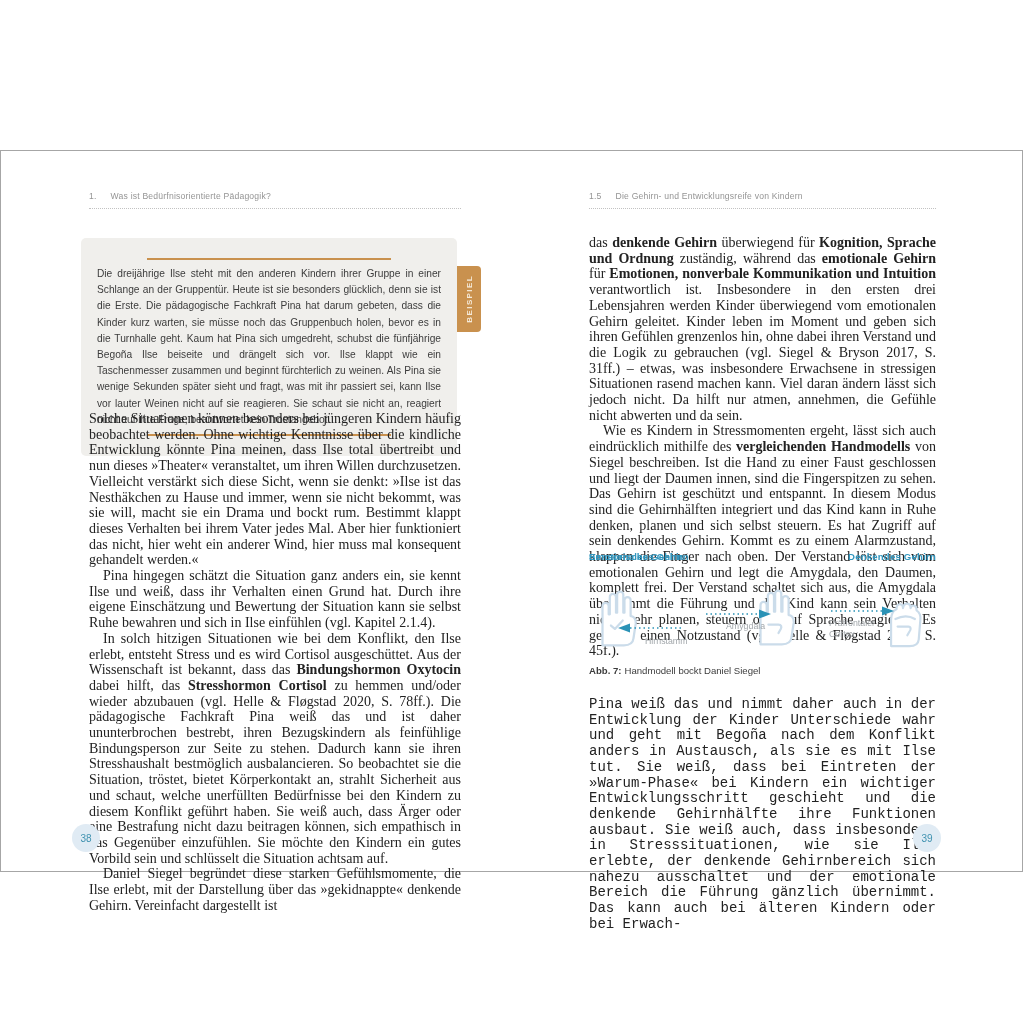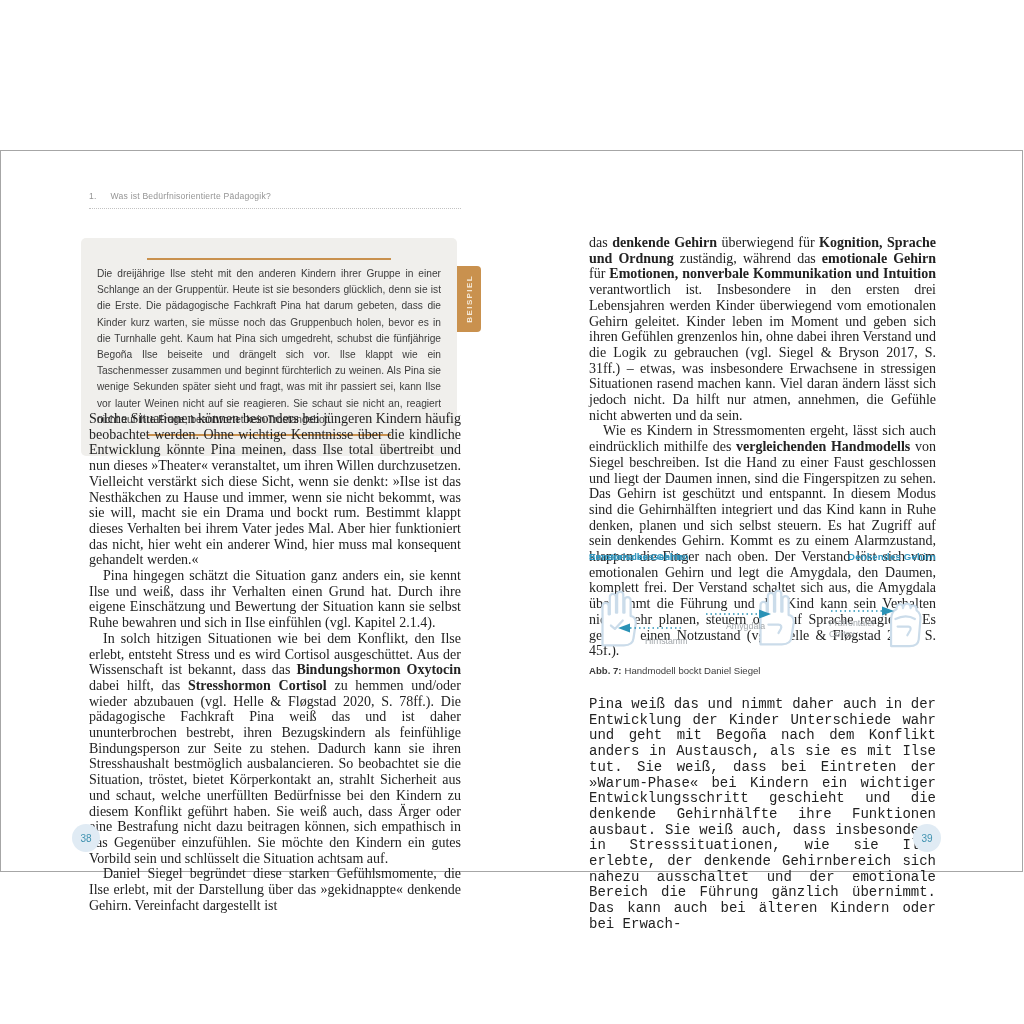--- a/index.html
+++ b/index.html
@@ -127,20 +127,24 @@
         <p class="indent"><span>In solch hitzigen Situationen wie bei dem Konflikt, den Ilse erlebt, entsteht Stress und es wird Cortisol ausgeschüttet. Aus der Wissenschaft ist bekannt, dass das </span><span class="b">Bindungshormon Oxytocin</span><span> dabei hilft, das </span><span class="b">Stresshormon Cortisol</span><span> zu hemmen und/oder wieder abzubauen (vgl. Helle &amp; Fløgstad 2020, S. 78ff.). Die pädagogische Fachkraft Pina weiß das und ist daher ununterbrochen bestrebt, ihren Bezugskindern als feinfühlige Bindungsperson zur Seite zu stehen. Dadurch kann sie ihren Stresshaushalt bestmöglich ausbalancieren. So beobachtet sie die Situation, tröstet, bietet Körperkontakt an, strahlt Sicherheit aus und schaut, welche unerfüllten Bedürfnisse bei den Kindern zu diesem Konflikt geführt haben. Sie weiß auch, dass Ärger oder eine Bestrafung nicht dazu beitragen können, sich empathisch in das Gegenüber einzufühlen. Sie möchte den Kindern ein gutes Vorbild sein und schlüsselt die Situation achtsam auf.</span></p>
         <p class="indent"><span>Daniel Siegel begründet diese starken Gefühlsmomente, die Ilse erlebt, mit der Darstellung über das »gekidnappte« denkende Gehirn. Vereinfacht dargestellt ist</span></p>
       </div>
 
     <div class="page-num pn-left">
       <span>38</span>
     </div>
   </div>
 
   <div class="page page-right">
+    <div class="running-head">
+      <span>1.5</span>
+      <span>Die Gehirn- und Entwicklungsreife von Kindern</span>
+    </div>
 
     <div class="body-copy copy-top">
         <p class=""><span>das </span><span class="b">denkende Gehirn</span><span> überwiegend für </span><span class="b">Kognition, Sprache und Ordnung</span><span> zuständig, während das </span><span class="b">emotionale Gehirn</span><span> für </span><span class="b">Emotionen, nonverbale Kommunikation und Intuition</span><span> verantwortlich ist. Insbesondere in den ersten drei Lebensjahren werden Kinder überwiegend vom emotionalen Gehirn geleitet. Kinder leben im Moment und geben sich ihren Gefühlen grenzenlos hin, ohne dabei ihren Verstand und die Logik zu gebrauchen (vgl. Siegel &amp; Bryson 2017, S. 31ff.) – etwas, was insbesondere Erwachsene in stressigen Situationen rasend machen kann. Viel daran ändern lässt sich jedoch nicht. Da hilft nur atmen, annehmen, die Gefühle nicht abwerten und da sein.</span></p>
         <p class="indent"><span>Wie es Kindern in Stressmomenten ergeht, lässt sich auch eindrücklich mithilfe des </span><span class="b">vergleichenden Handmodells</span><span> von Siegel beschreiben. Ist die Hand zu einer Faust geschlossen und liegt der Daumen innen, sind die Fingerspitzen zu sehen. Das Gehirn ist geschützt und entspannt. In diesem Modus sind die Gehirnhälften integriert und das Kind kann in Ruhe denken, planen und sich selbst steuern. Es hat Zugriff auf sein denkendes Gehirn. Kommt es zu einem Alarmzustand, klappen die Finger nach oben. Der Verstand löst sich vom emotionalen Gehirn und legt die Amygdala, den Daumen, komplett frei. Der Verstand schaltet sich aus, die Amygdala übernimmt die Führung und das Kind kann sein Verhalten nicht mehr planen, steuern oder auf Sprache reagieren. Es gerät in einen Notzustand (vgl. Helle &amp; Fløgstad 2020, S. 45f.).</span></p>
       </div>
 
     <div class="diagram">
       <span class="diag-title dt1">Sensorisches Gehirn</span>
       <span class="diag-title dt2">Emotionales Gehirn</span>
       <span class="diag-title dt3">Denkendes Gehirn</span>

